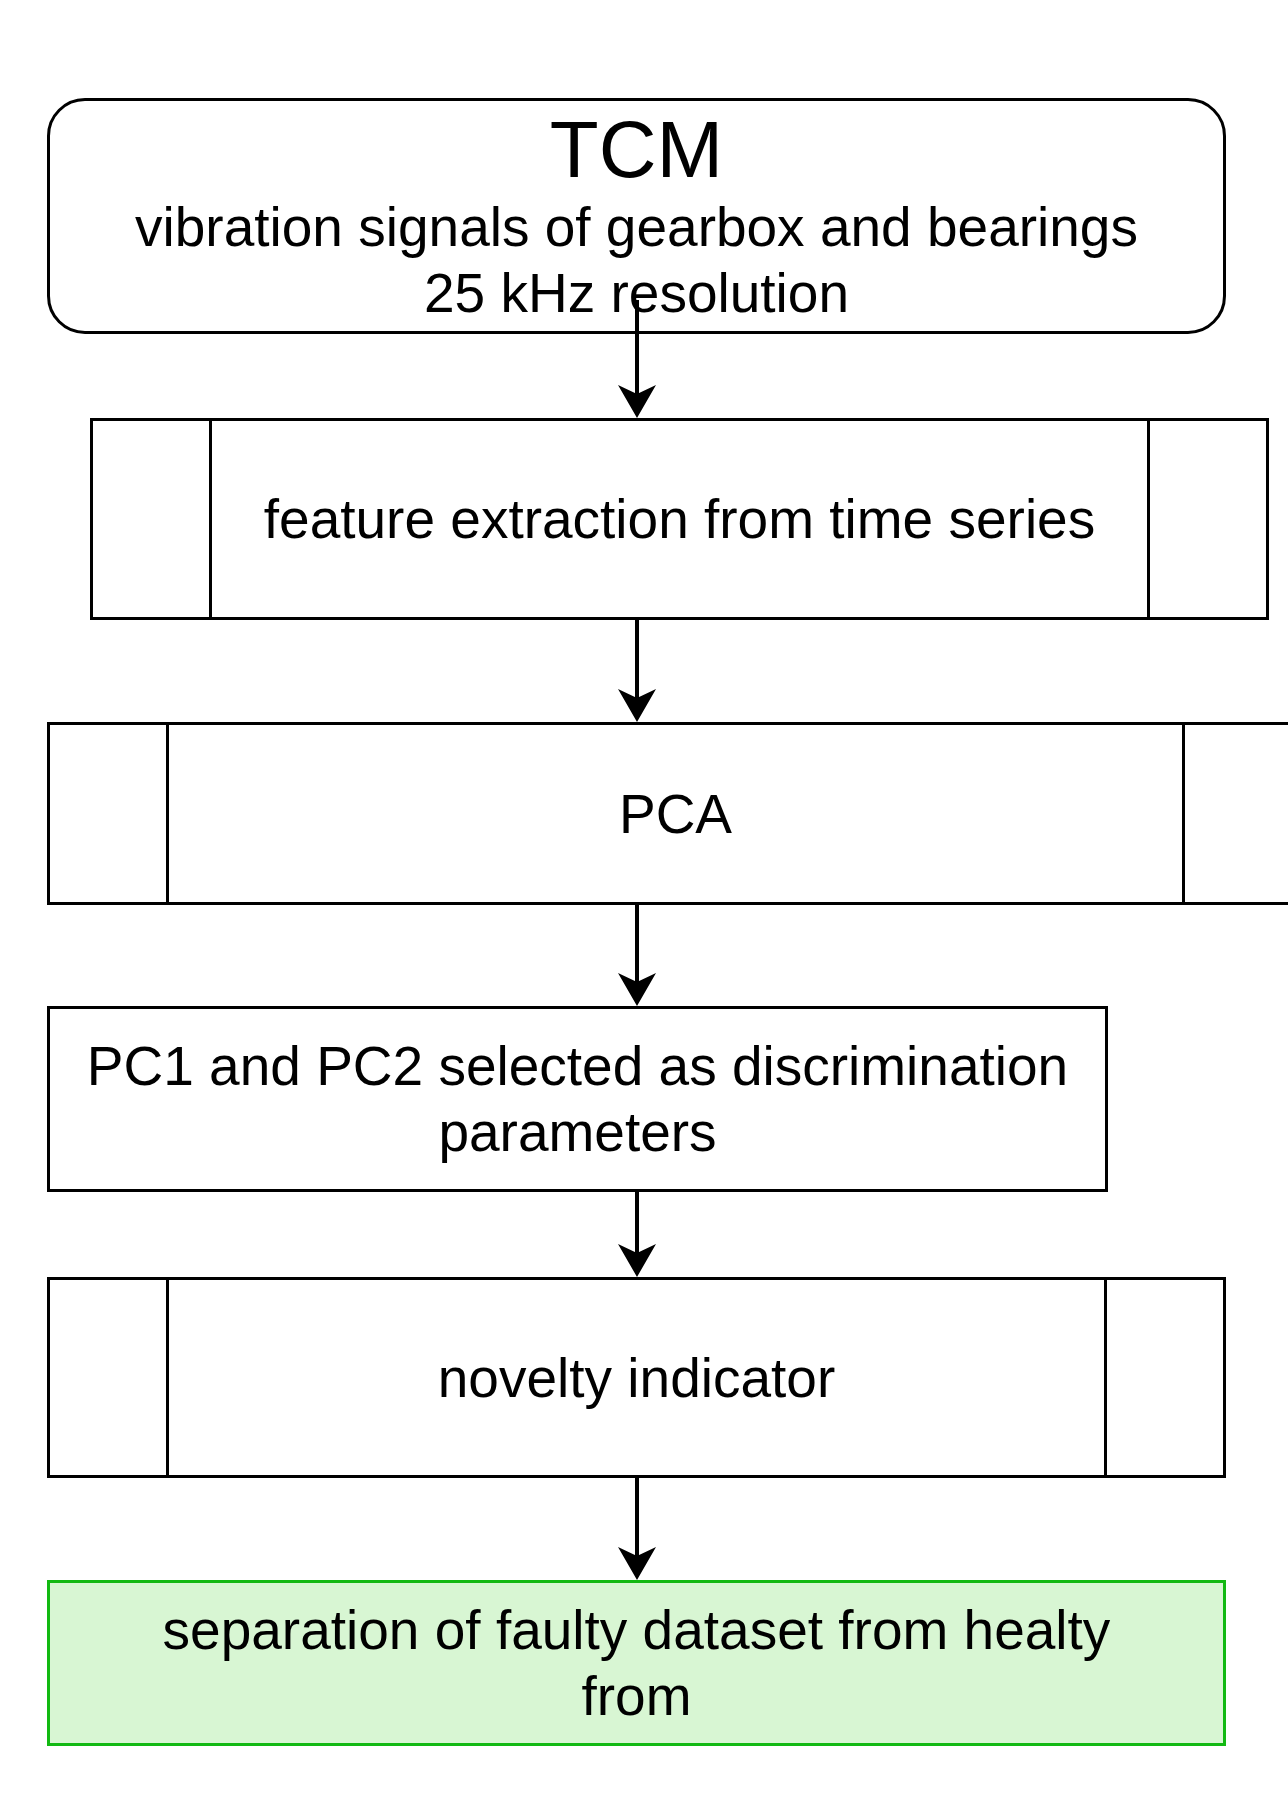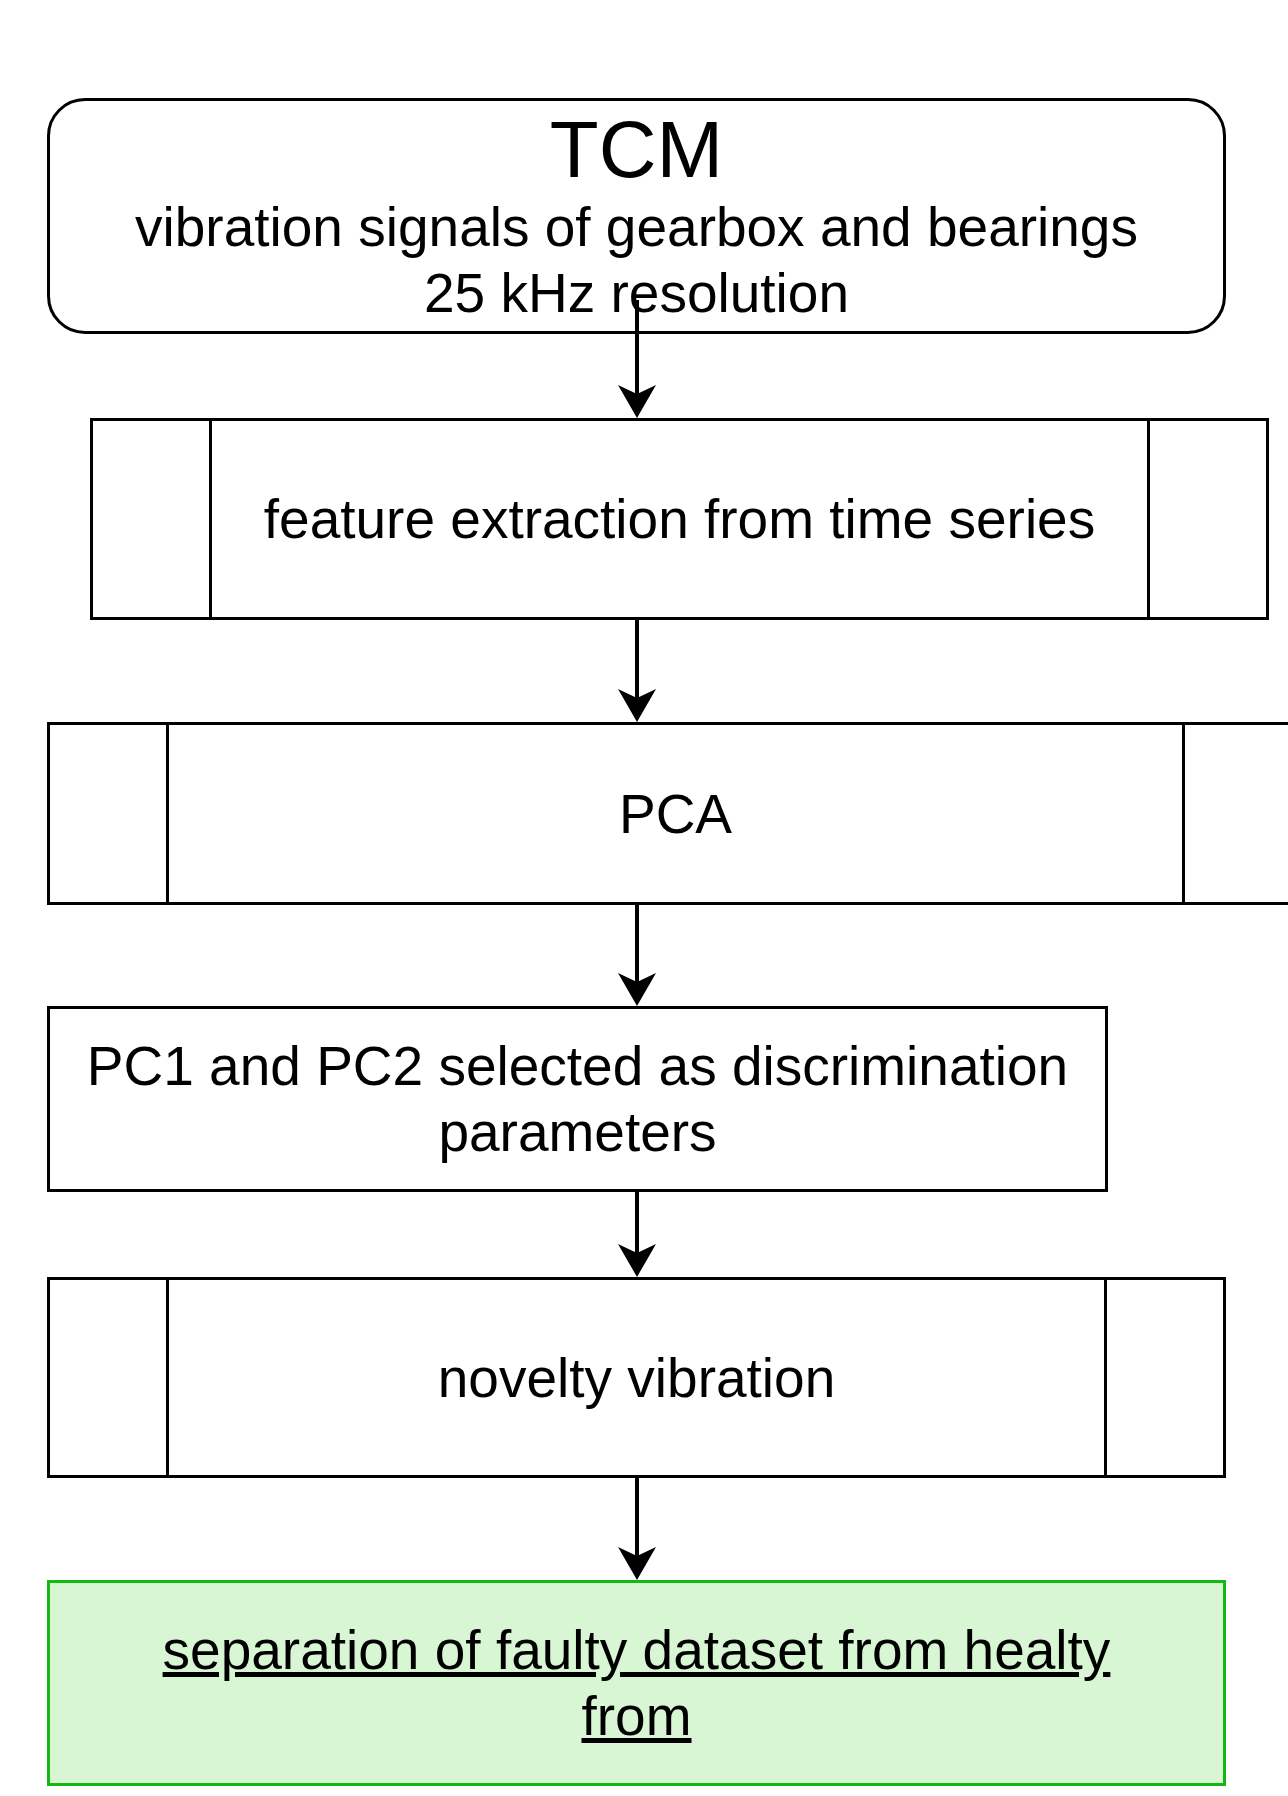--- a/index.html
+++ b/index.html
@@ -54,23 +54,23 @@
     position: absolute;
     left: 615px;
     width: 44px;
   }
   
   #box-tcm        { left: 47px; top:   64px; width: 1179px; height: 236px; }
   #box-feature    { left: 62px; top:  418px; width: 1179px; height: 202px; margin-left: 28px; }
   #box-pca        { left: 47px; top:  722px; width: 1257px; height: 183px; }
   #box-selection  { left: 47px; top: 1006px; width: 1061px; height: 186px; }
   #box-novelty    { left: 47px; top: 1277px; width: 1179px; height: 201px; }
-  #box-result     { left: 47px; top: 1580px; width: 1179px; height: 206px;
+  #box-result     { left: 47px; top: 1580px; width: 1179px; height: 166px;
                     border-color: var(--result-border, #12b912);
-                    background: var(--result-fill, #d8f6d3); text-decoration: underline; }
+                    background: var(--result-fill, #d8f6d3); }
   #arrow-1 { top:  300px; height: 118px; }
   #arrow-2 { top:  620px; height: 102px; }
   #arrow-3 { top:  905px; height: 101px; }
   #arrow-4 { top: 1192px; height:  85px; }
   #arrow-5 { top: 1478px; height: 102px; }
 </style>
 </head>
 <body>
 
 <div id="canvas" style="--result-border: #12b912; --result-fill: #d8f6d3;">
@@ -114,21 +114,21 @@
   </div>
 
   <svg class="arrow" id="arrow-4" viewBox="0 0 44 85">
     <line x1="22" y1="0" x2="22" y2="61" stroke="#000000" stroke-width="4"></line>
     <polygon points="22,85 3,52 22,61 41,52" fill="#000000"></polygon>
   </svg>
 
   <div class="box" id="box-novelty">
     <div class="inner-line left"></div>
     <div class="inner-line right"></div>
-    <div class="txt">novelty vibration</div>
+    <div class="txt">novelty indicator</div>
   </div>
 
   <svg class="arrow" id="arrow-5" viewBox="0 0 44 102">
     <line x1="22" y1="0" x2="22" y2="78" stroke="#000000" stroke-width="4"></line>
     <polygon points="22,102 3,69 22,78 41,69" fill="#000000"></polygon>
   </svg>
 
   <div class="box" id="box-result">
     <div class="txt">separation of faulty dataset from healty</div>
     <div class="txt">from</div>

